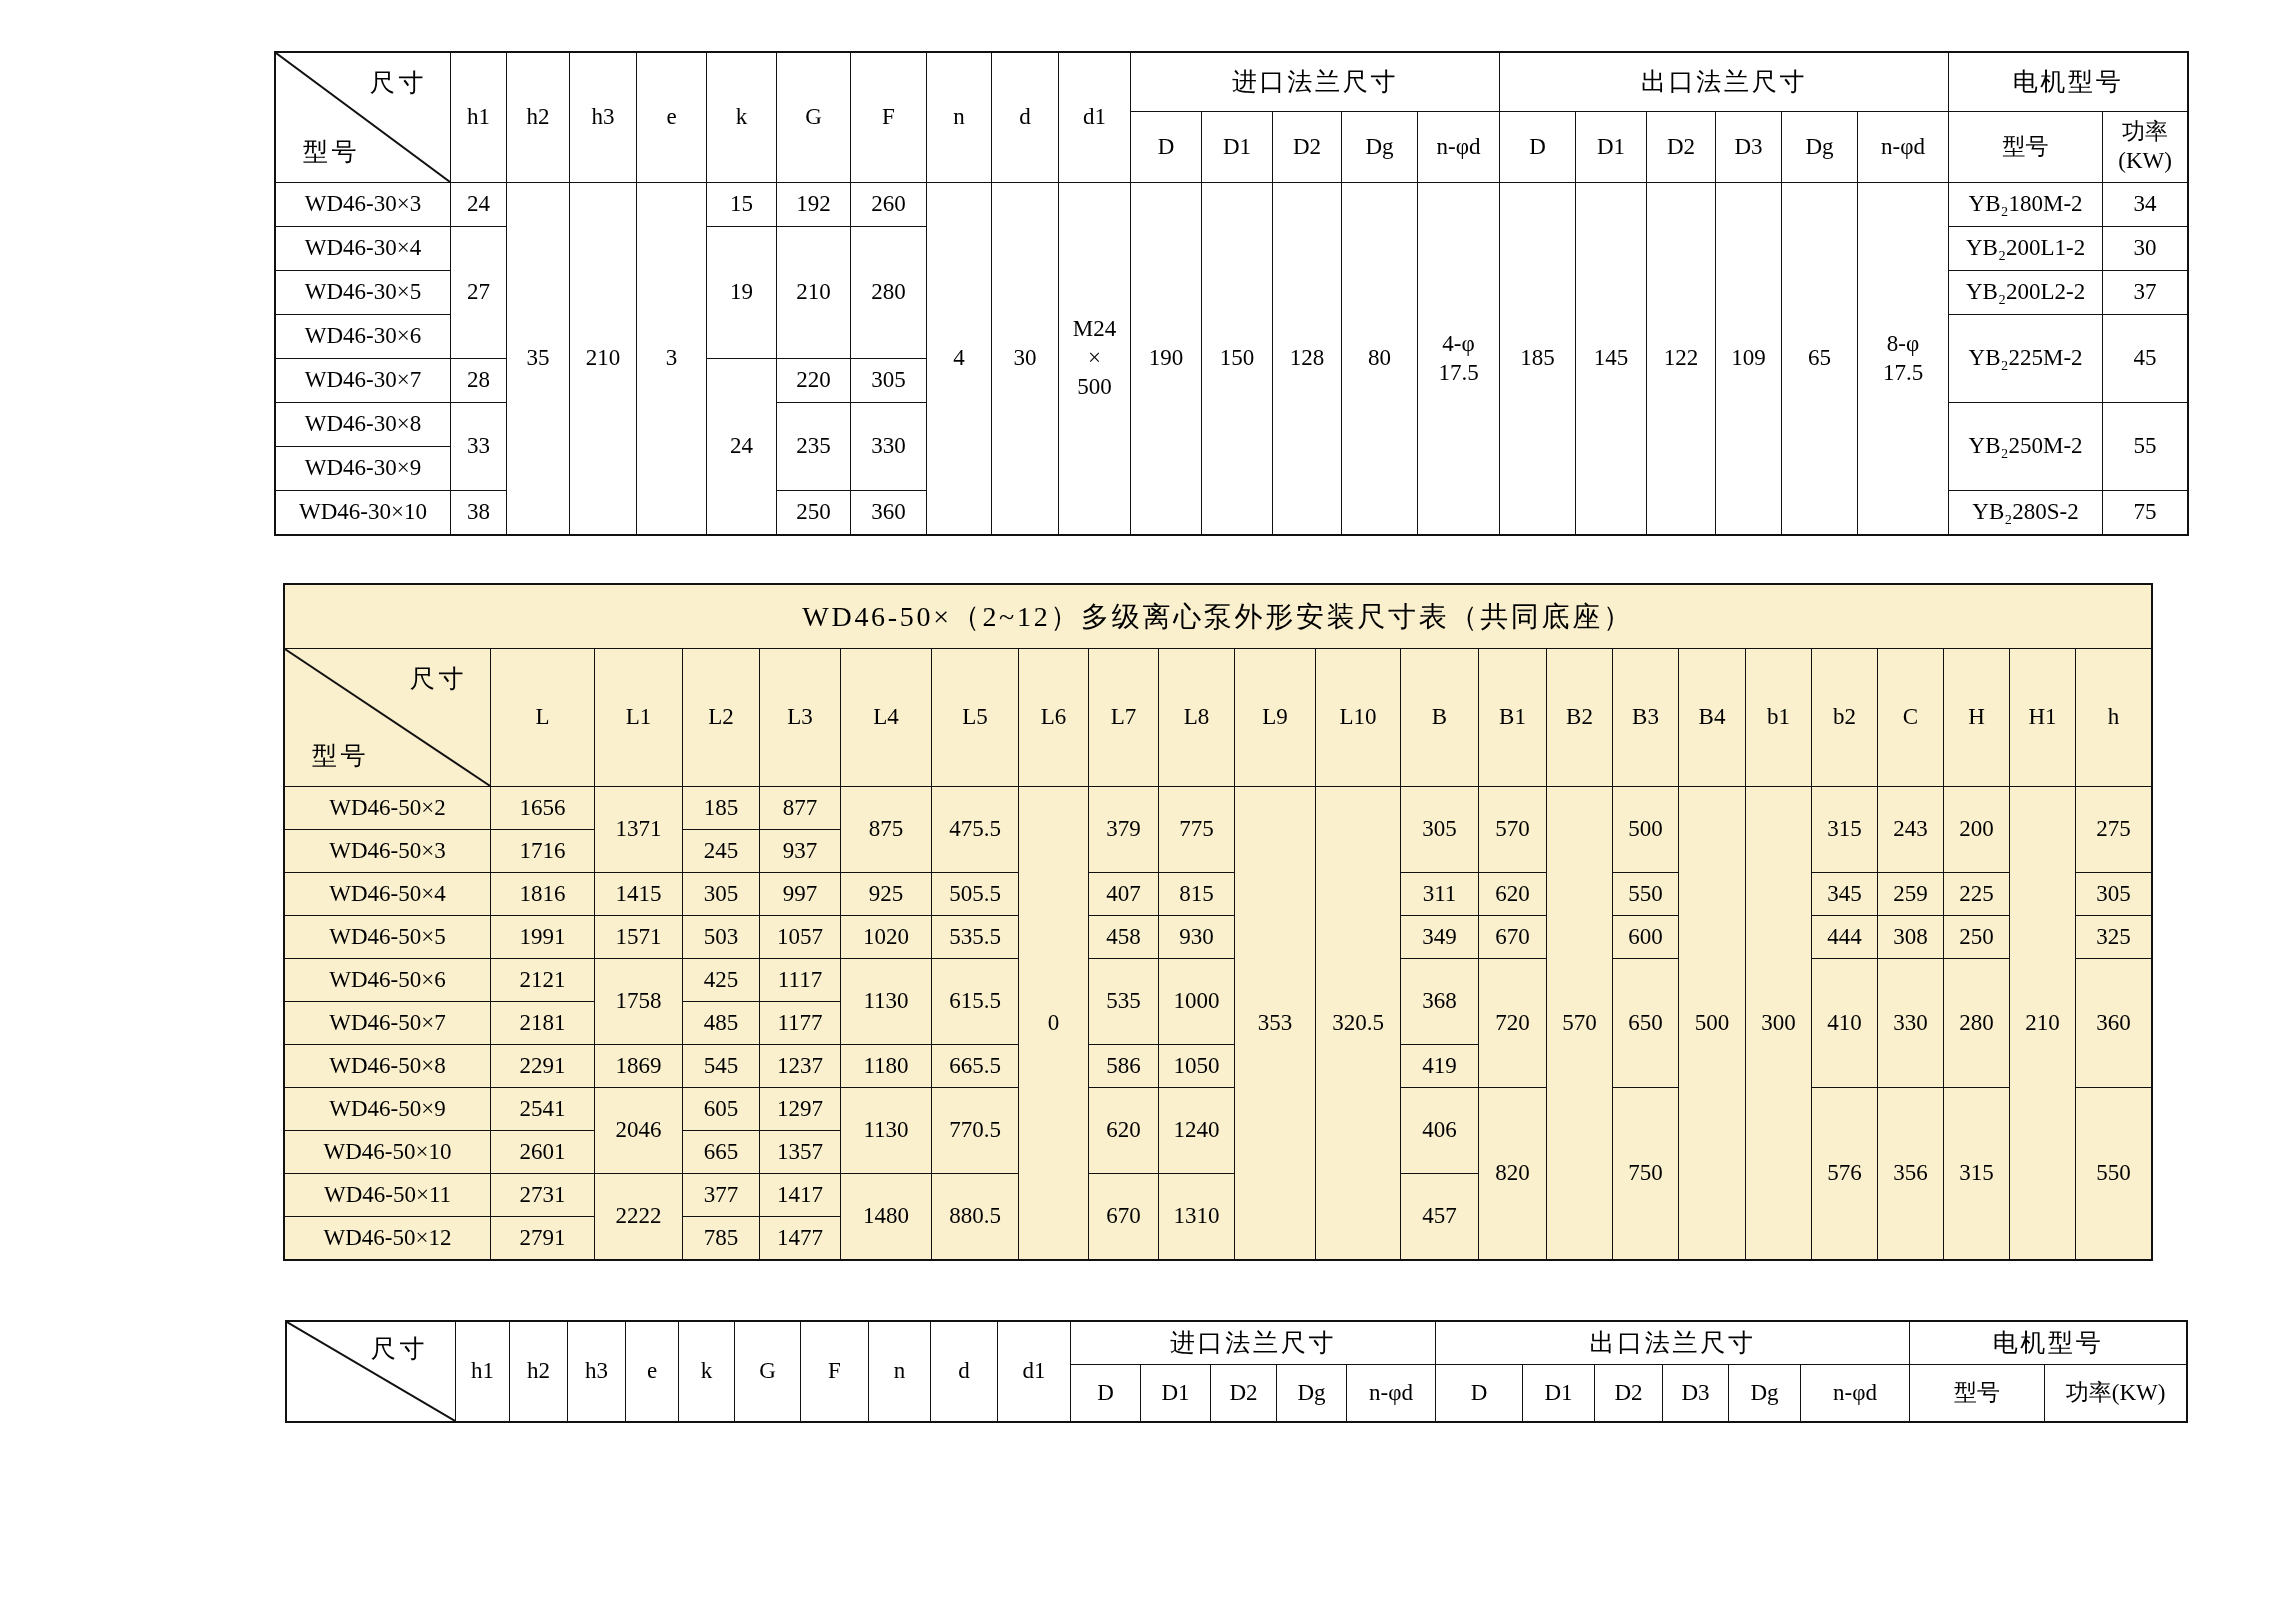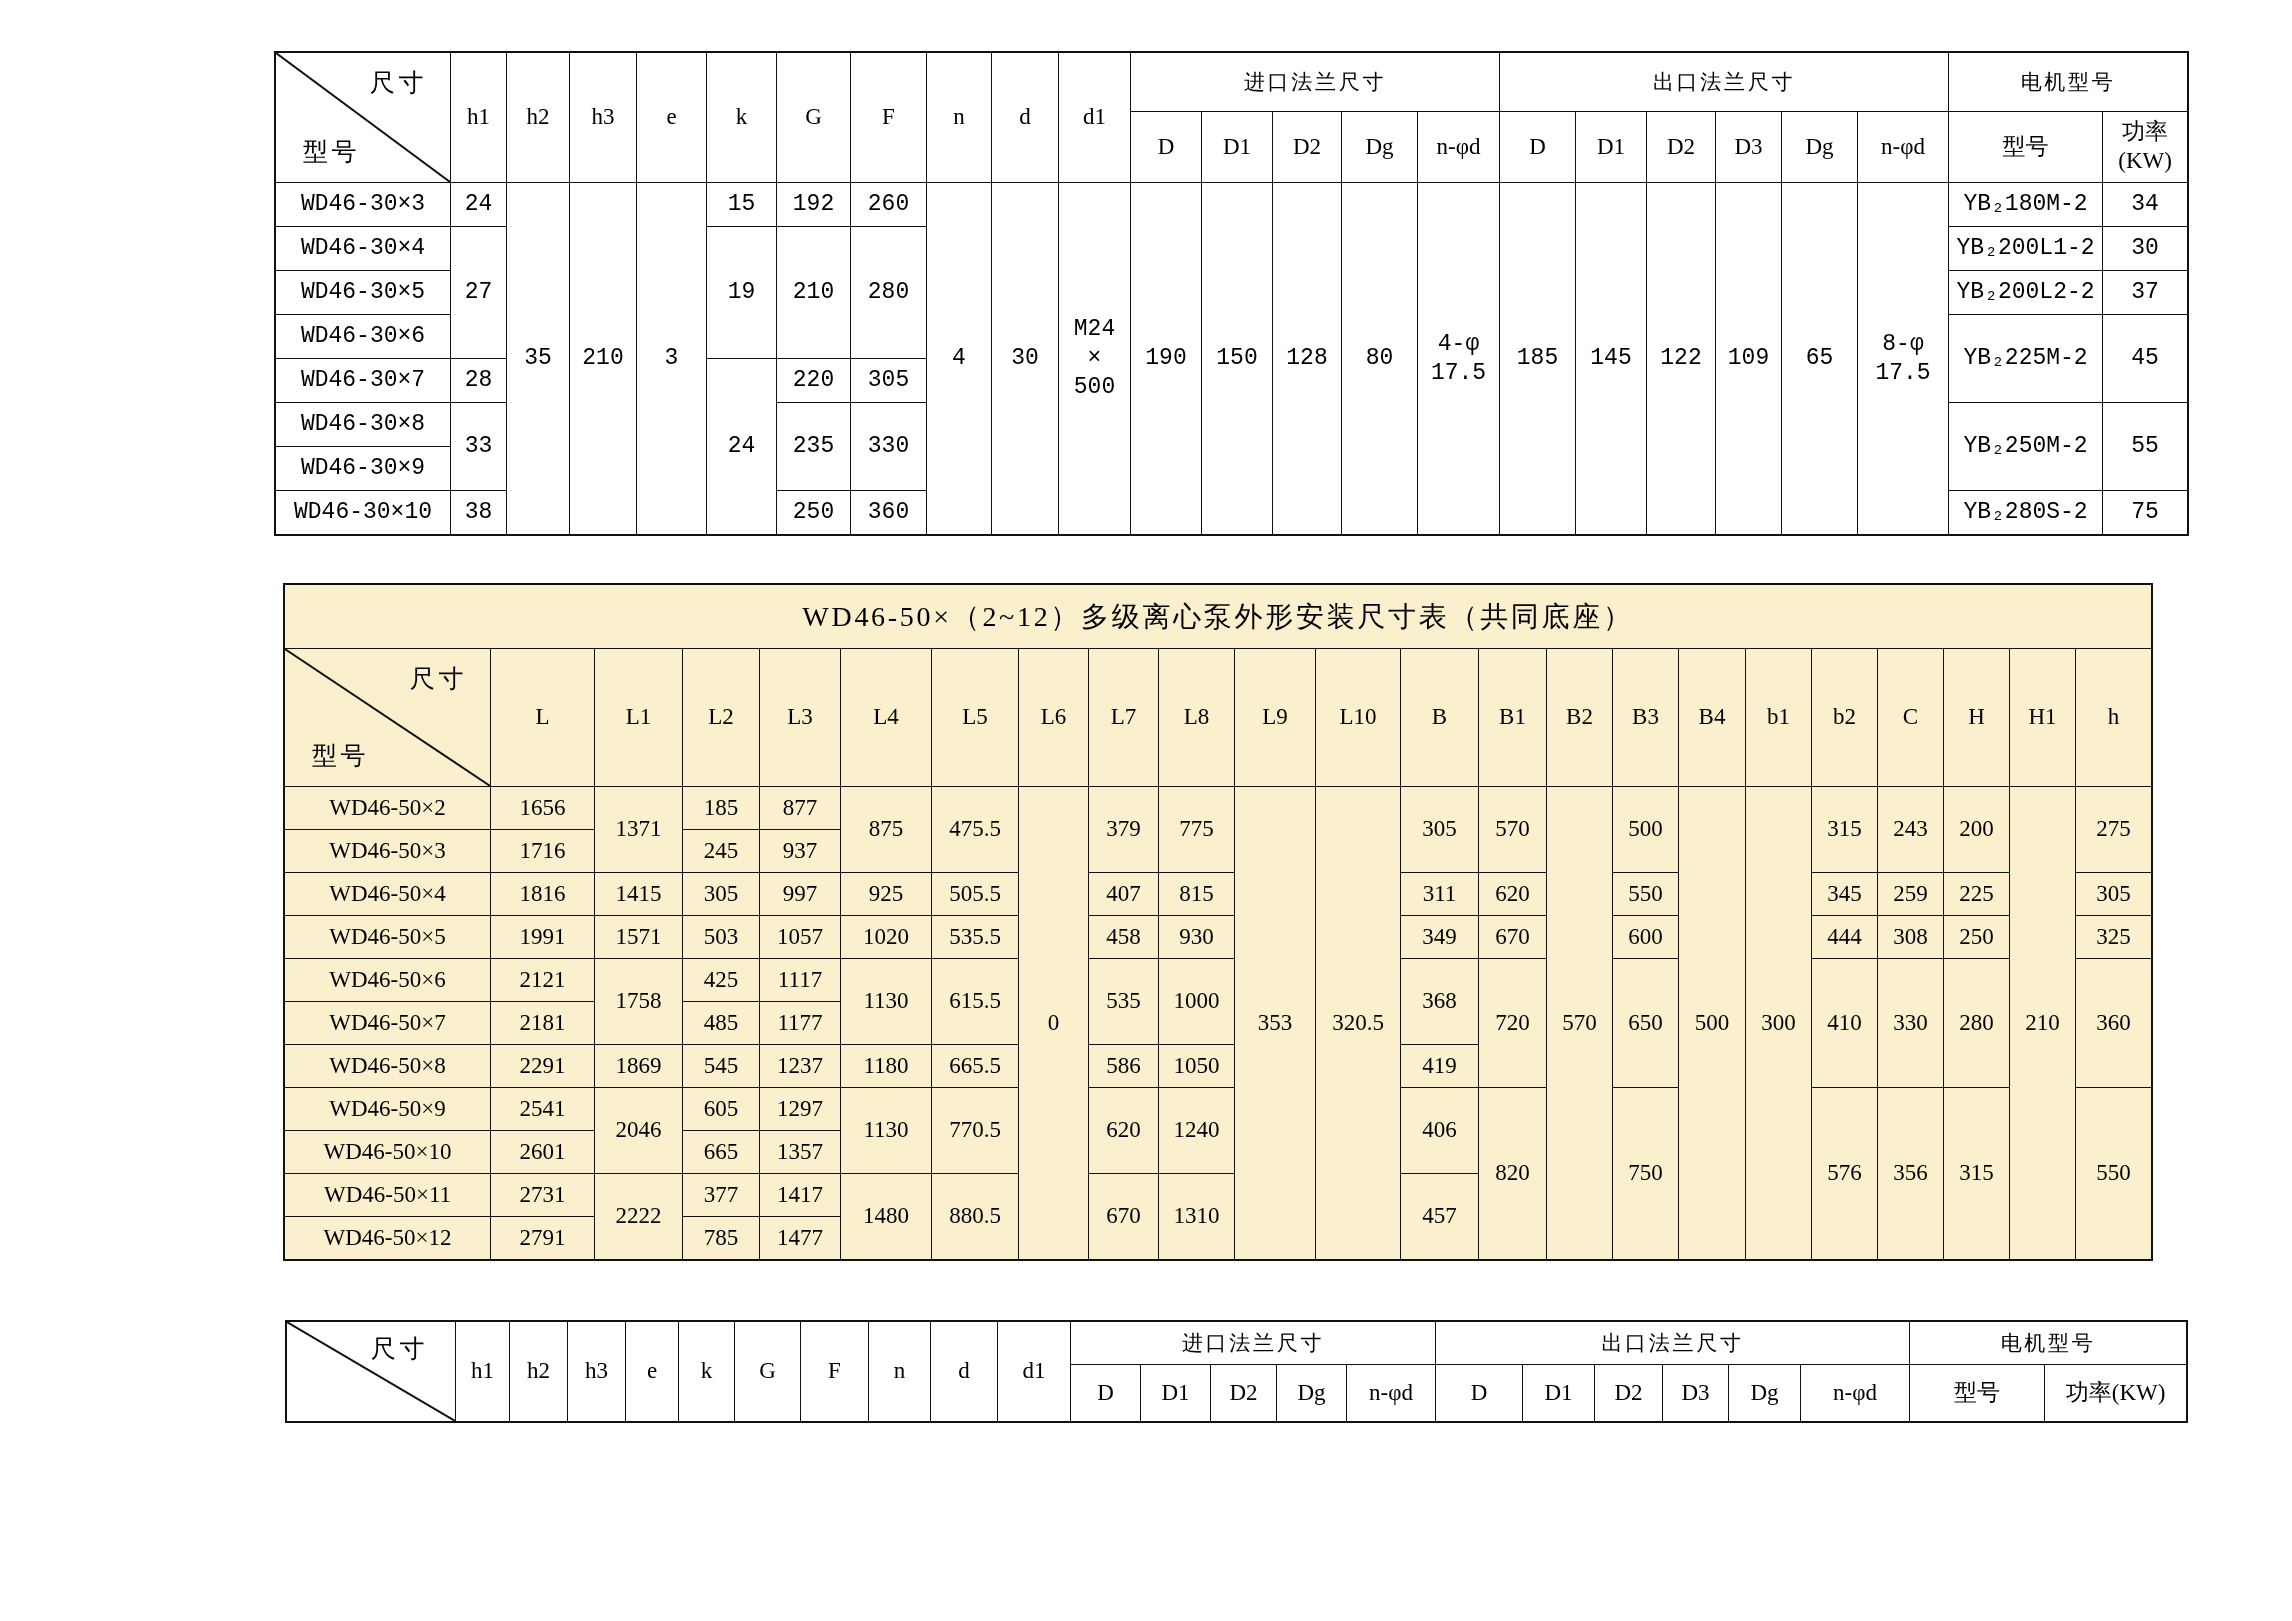--- a/index.html
+++ b/index.html
@@ -12,31 +12,31 @@
     border:1.8px solid #111;padding:0;text-align:center;vertical-align:middle;
     font-weight:normal;font-size:23px;white-space:pre-line;line-height:1.25;
     overflow:hidden;
   }
   .t1,.t3{background:#ffffff;}
   .t1{left:242px;top:52px;width:1912px;}
   .t2{left:251px;top:584px;width:1868px;background:#faf0cd;}
   .t2 td,.t2 th{background:#faf0cd;}
   .t3{left:253px;top:1321px;width:1900px;}
   table{outline:0.9px solid #111;margin-left:33px;}
-  .grp{font-size:21px;letter-spacing:2.7px;}
+  .grp{font-size:25px;letter-spacing:2.7px;}
   .title{font-size:28px;letter-spacing:2.7px;height:63px;}
   .diag{position:relative;}
   .diag svg{position:absolute;left:0;top:0;width:100%;height:100%;display:block;}
   .diag line{stroke:#111;stroke-width:2;vector-effect:non-scaling-stroke;}
   .d-top{position:absolute;top:14.3px;right:23px;letter-spacing:3.6px;font-size:25px;}
   .d-bot{position:absolute;bottom:14.3px;left:27px;letter-spacing:3.6px;font-size:25px;}
   .t3 .d-top{top:10.7px;right:27px;}
   .hr1{height:59px;}
   .hr2{height:71px;}
-  .t1 tbody tr{height:44px;font-family:Liberation Mono, monospace;}
+  .t1 tbody tr{height:44px;}
   .t2 .hdr{height:138px;}
   .t2 tbody tr{height:43px;padding-left:44px;}
   .t3 .hr1{height:43px;}
   .t3 .hr2{height:57px;}
 </style>
 </head>
 <body>
 
 <table class="t1">
   <colgroup>

